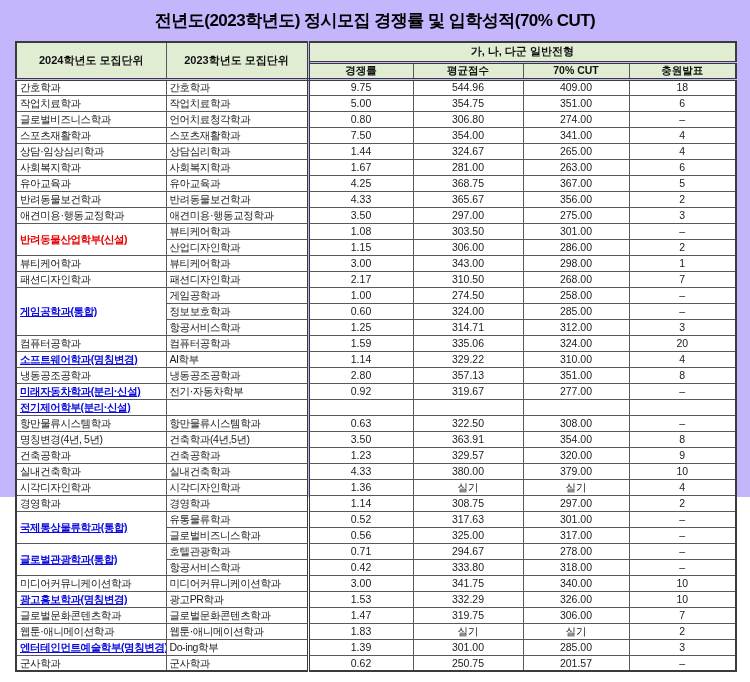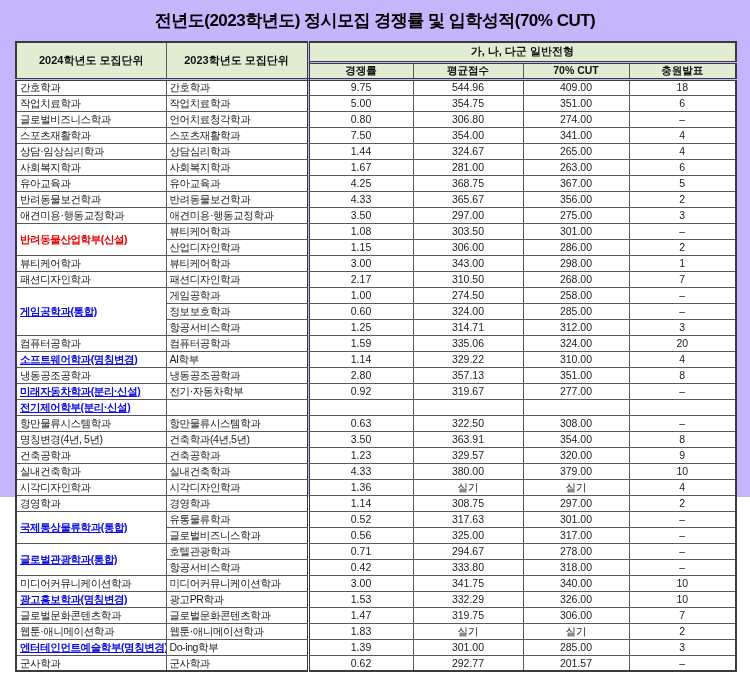--- a/index.html
+++ b/index.html
@@ -359,19 +359,19 @@
           <td class="dept col2-edge">Do-ing학부</td>
           <td class="val">1.39</td>
           <td class="val">301.00</td>
           <td class="val">285.00</td>
           <td class="val">3</td>
         </tr>
         <tr>
           <td class="dept">군사학과</td>
           <td class="dept col2-edge">군사학과</td>
           <td class="val">0.62</td>
-          <td class="val">292.77</td>
+          <td class="val">250.75</td>
           <td class="val">201.57</td>
           <td class="val">–</td>
         </tr>
       </tbody>
   </table>
 </div>
 
 </body></html>

